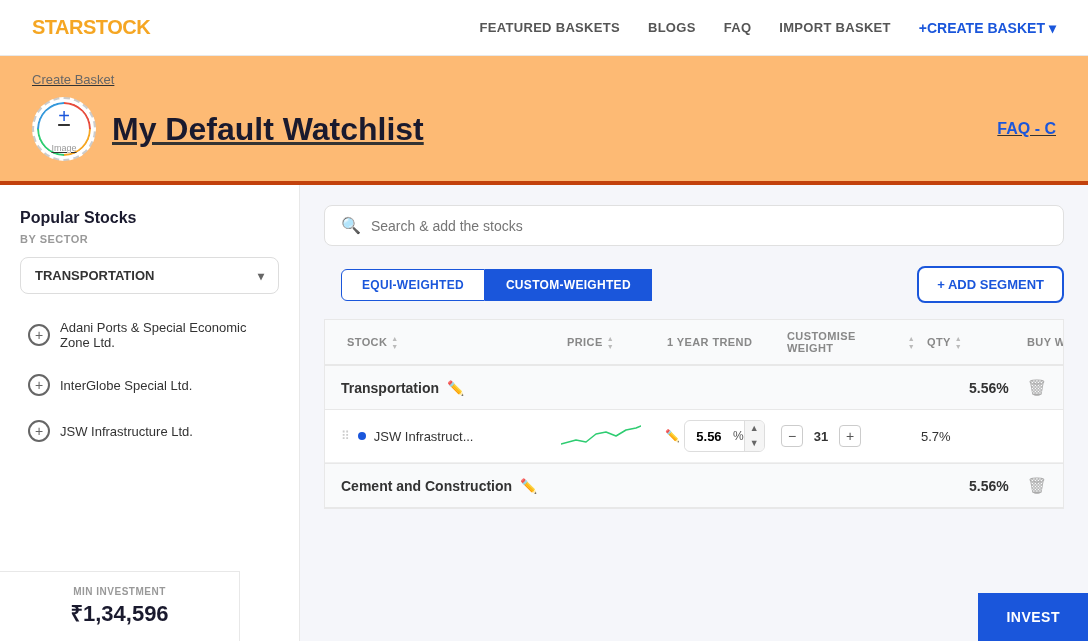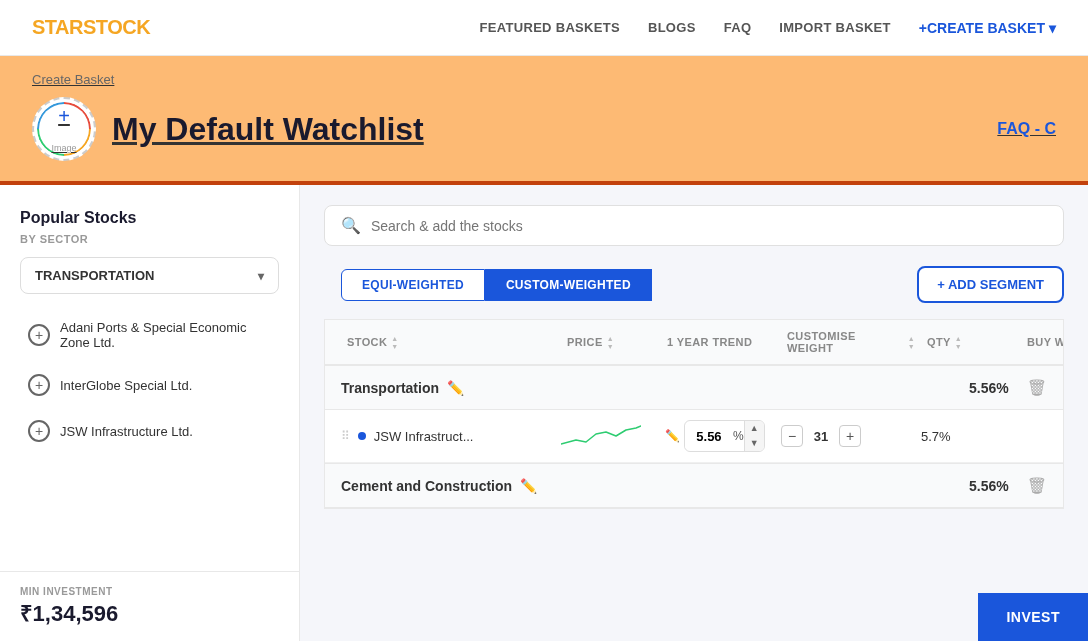--- a/index.html
+++ b/index.html
@@ -182,25 +182,26 @@
     }
     .stock-name {
       font-size: 13px;
       color: #333;
       font-weight: 500;
     }
     .min-investment-section {
       position: fixed;
       bottom: 0;
       left: 0;
-      width: 300px;
+      width: 240px;
       background: #fff;
       padding: 14px 20px;
       border-top: 1px solid #e8e8e8;
       border-right: 1px solid #e8e8e8;
+      text-align: center;
     }
     .min-investment-label {
       font-size: 10px;
       font-weight: 700;
       color: #999;
       text-transform: uppercase;
       letter-spacing: 0.5px;
     }
     .min-investment-value {
       font-size: 22px;

